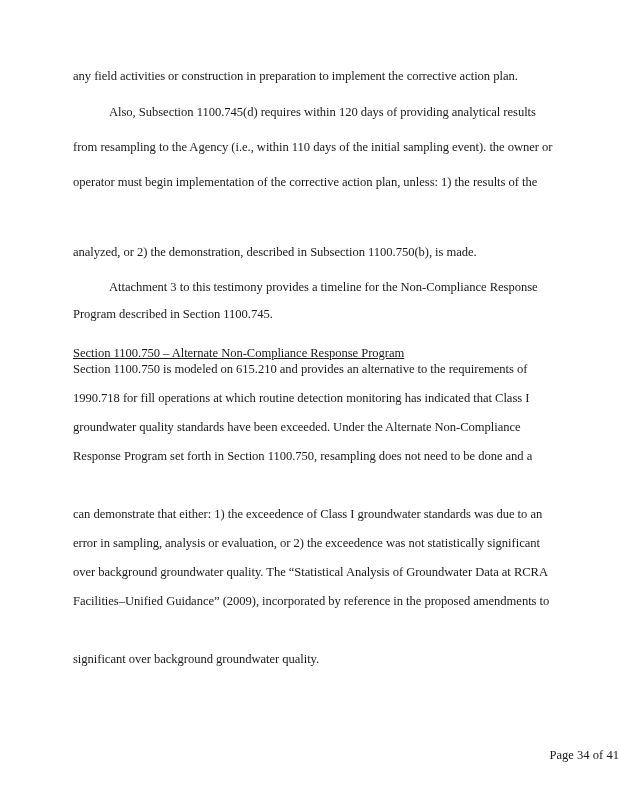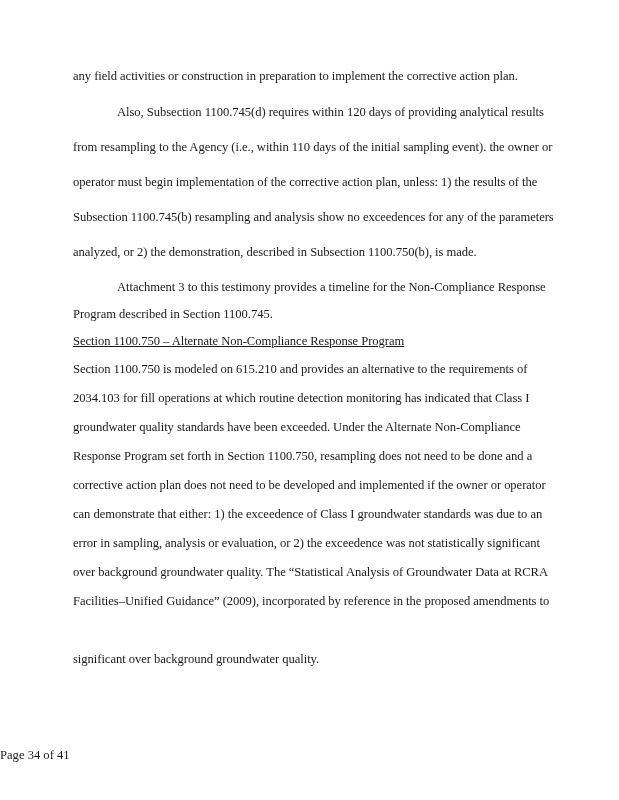--- a/index.html
+++ b/index.html
@@ -8,54 +8,52 @@
   .line {
     position: absolute;
     left: 73px;
     font-family: "Liberation Serif", serif;
     font-size: 12.6px;
     color: #1a1a1a;
     white-space: nowrap;
     line-height: 14px;
     letter-spacing: -0.05px;
   }
-  .indent { left: 109px; margin-left: 8px; }
-  .heading { text-decoration: underline; }
+  .indent { left: 109px; }
+  .heading { text-decoration: underline; margin-top: 12px; }
   .footer {
     position: absolute;
     left: 0; width: 619px; top: 741px;
-    text-align: left;
+    text-align: right;
     font-family: "Liberation Serif", serif;
     font-size: 12.6px;
     color: #1a1a1a;
   }
 </style>
 </head>
 <body>
 
 <div class="page">
 
   <div class="line" style="top:62px">any field activities or construction in preparation to implement the corrective action plan.</div>
 
   <div class="line indent" style="top:98px">Also, Subsection 1100.745(d) requires within 120 days of providing analytical results</div>
   <div class="line" style="top:133px">from resampling to the Agency (i.e., within 110 days of the initial sampling event). the owner or</div>
   <div class="line" style="top:168px">operator must begin implementation of the corrective action plan, unless: 1) the results of the</div>
-  <div class="line" style="top:203px">Subsection 1100.745(b) resampling and analysis show no exceedences for any of the parameters</div>
   <div class="line" style="top:238px">analyzed, or 2) the demonstration, described in Subsection 1100.750(b), is made.</div>
 
   <div class="line indent" style="top:273px">Attachment 3 to this testimony provides a timeline for the Non-Compliance Response</div>
   <div class="line" style="top:300px">Program described in Section 1100.745.</div>
 
   <div class="line heading" style="top:327px">Section 1100.750 – Alternate Non-Compliance Response Program</div>
 
   <div class="line" style="top:355px">Section 1100.750 is modeled on 615.210 and provides an alternative to the requirements of</div>
-  <div class="line" style="top:384px">2034.103 for fill operations at which routine detection monitoring has indicated that Class I</div>
+  <div class="line" style="top:384px">1990.718 for fill operations at which routine detection monitoring has indicated that Class I</div>
   <div class="line" style="top:413px">groundwater quality standards have been exceeded.  Under the Alternate Non-Compliance</div>
   <div class="line" style="top:442px">Response Program set forth in Section 1100.750, resampling does not need to be done and a</div>
-  <div class="line" style="top:471px">corrective action plan does not need to be developed and implemented if the owner or operator</div>
   <div class="line" style="top:500px">can demonstrate that either: 1) the exceedence of Class I groundwater standards was due to an</div>
   <div class="line" style="top:529px">error in sampling, analysis or evaluation, or 2) the exceedence was not statistically significant</div>
   <div class="line" style="top:558px">over background groundwater quality. The “Statistical Analysis of Groundwater Data at RCRA</div>
   <div class="line" style="top:587px">Facilities–Unified Guidance” (2009), incorporated by reference in the proposed amendments to</div>
   <div class="line" style="top:645px">significant over background groundwater quality.</div>
 
 
   <div class="footer">Page 34 of 41</div>
 </div>
 

